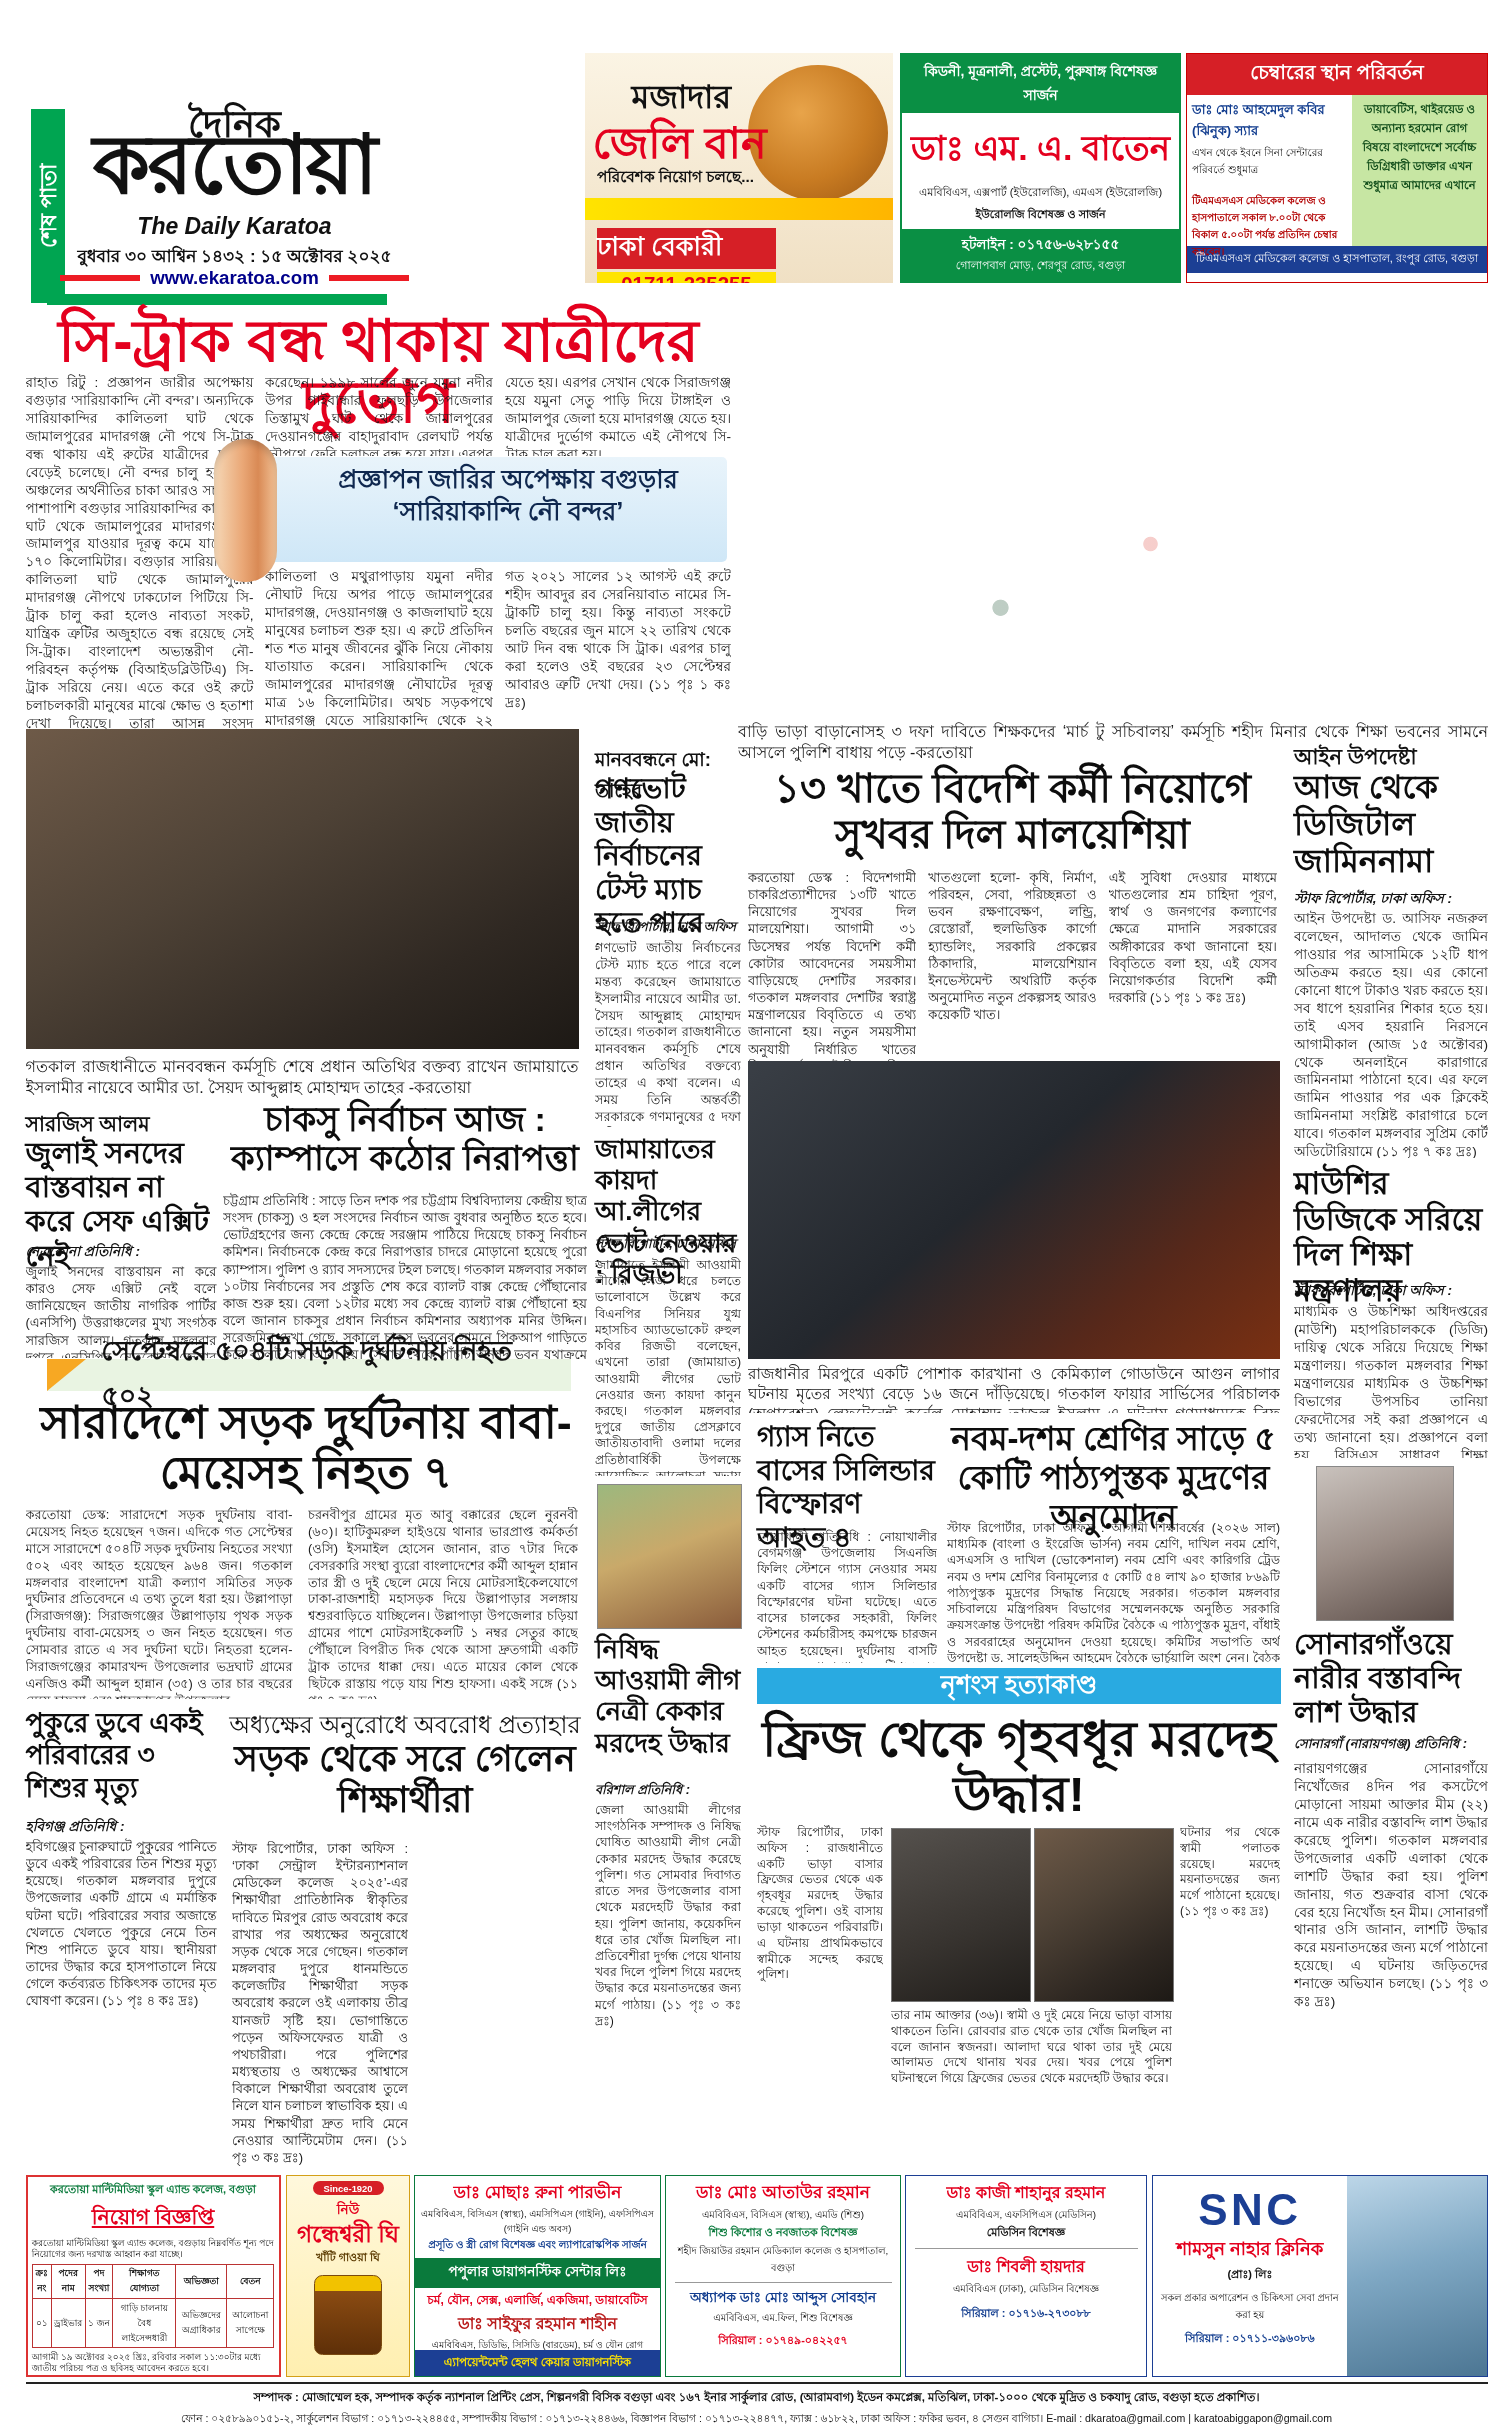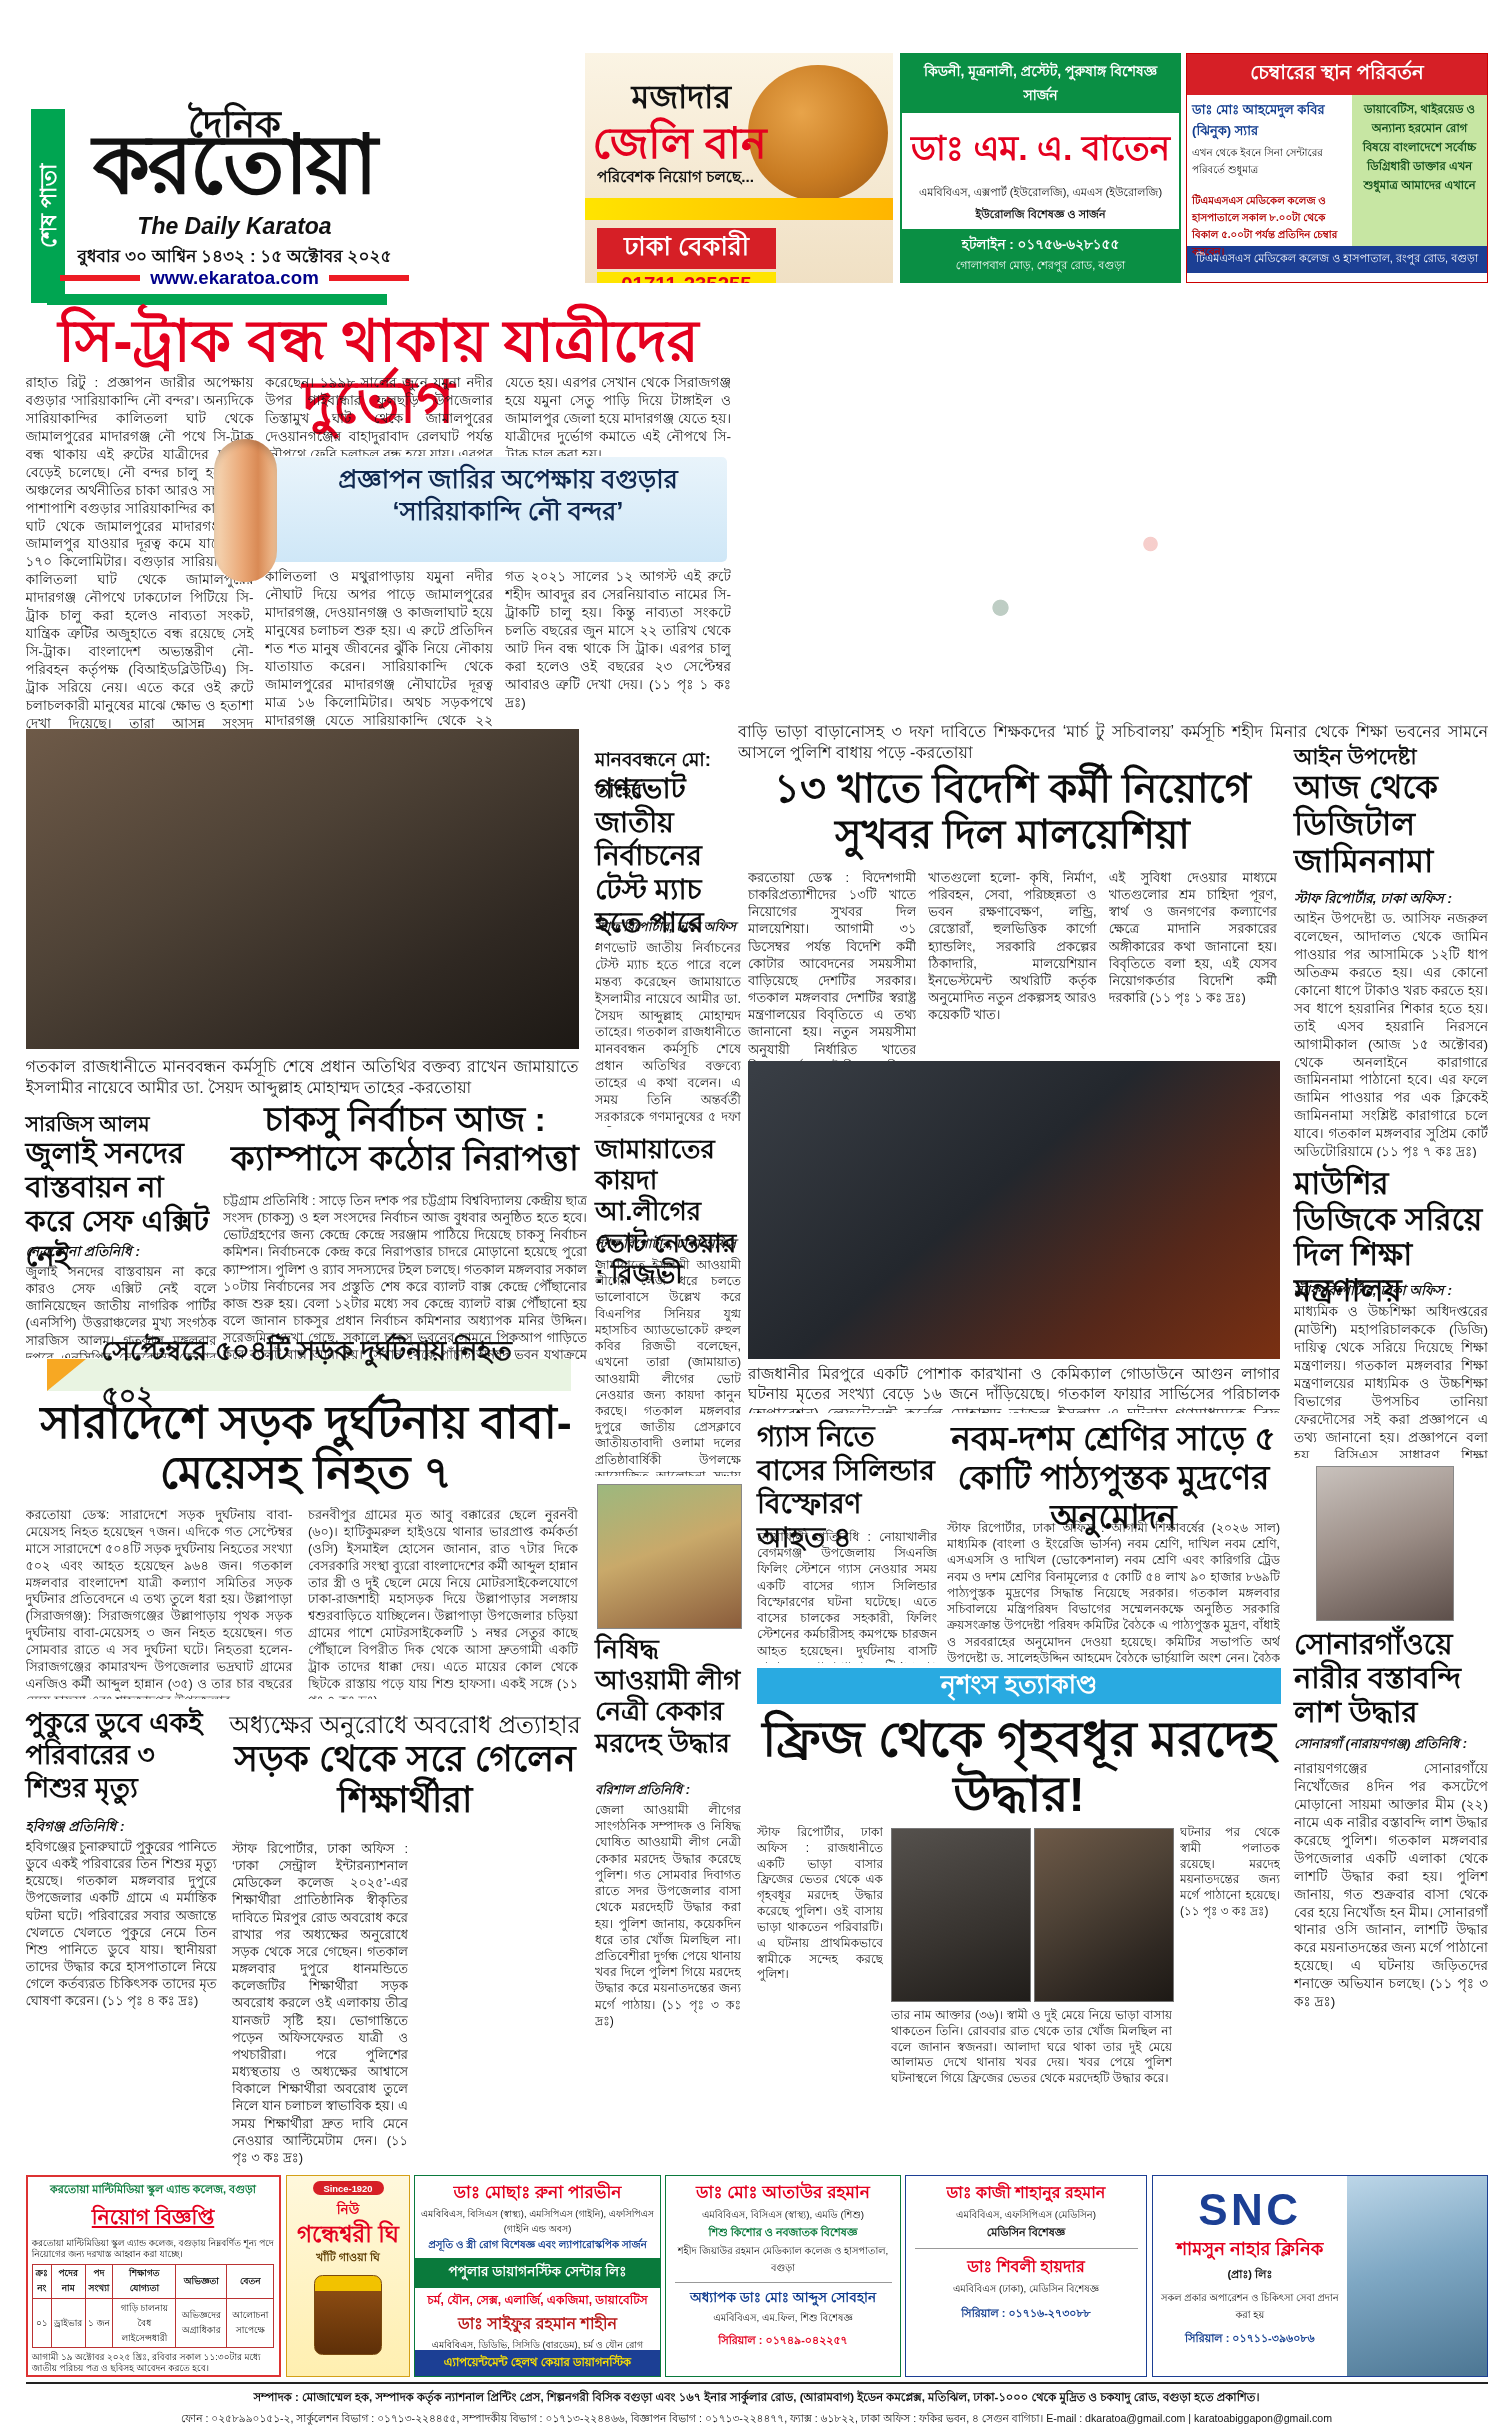--- a/index.html
+++ b/index.html
@@ -50,21 +50,21 @@
     <span class="redbar" style="width:81px;display:inline-block;"></span>
   </div>
   <div class="abs rule" style="left:47px;top:294px;width:340px;height:11px;"></div>
 
   <div class="abs adbox" style="left:585px;top:53px;width:308px;height:230px;background:linear-gradient(#fbf4e4,#f0e0c4);">
     <div class="abs" style="right:5.1px;top:12px;width:140px;height:136px;border-radius:50%;background:radial-gradient(circle at 38% 35%,#e8a44a,#c87b22 55%,#9c5712);"></div>
     <div class="abs" style="left:15.3px;top:18.7px;width:162px;font-size:32px;font-weight:900;text-align:center;">মজাদার</div>
     <div class="abs red" style="left:5.1px;top:58px;width:179px;font-size:43px;font-weight:900;text-align:center;">জেলি বান</div>
     <div class="abs" style="left:12px;top:112px;width:170px;font-size:15.3px;font-weight:bold;">পরিবেশক নিয়োগ চলছে...</div>
     <div class="abs" style="left:0;top:145px;width:308px;height:22px;background:linear-gradient(90deg,#ffe400,#ffb500);"></div>
-    <div class="abs" style="left:12px;top:175px;width:179px;height:41px;background:#d61f26;display:flex;align-items:center;justify-content:center;">
+    <div class="abs" style="left:12px;top:175px;width:179px;height:41px;background:#d61f26;display:flex;align-items:center;justify-content:flex-start;">
       <span style="color:#fff;font-weight:900;font-size:25.5px;">ঢাকা বেকারী</span>
     </div>
     <div class="abs" style="left:12px;top:219px;width:179px;height:25.5px;background:#ffe400;display:flex;align-items:center;justify-content:center;">
       <span class="red" style="font-weight:900;font-size:20.4px;">01711-235255</span>
     </div>
   </div>
 
   <div class="abs adbox" style="left:900px;top:53px;width:281px;height:230px;border:2.6px solid #0a8f44;">
     <div style="background:#0a8f44;color:#fff;font-weight:bold;font-size:14px;text-align:center;padding:5.1px 3.4px;">কিডনী, মূত্রনালী, প্রস্টেট, পুরুষাঙ্গ বিশেষজ্ঞ সার্জন</div>
     <div class="c red" style="font-size:34px;font-weight:900;margin-top:8.5px;">ডাঃ এম. এ. বাতেন</div>

